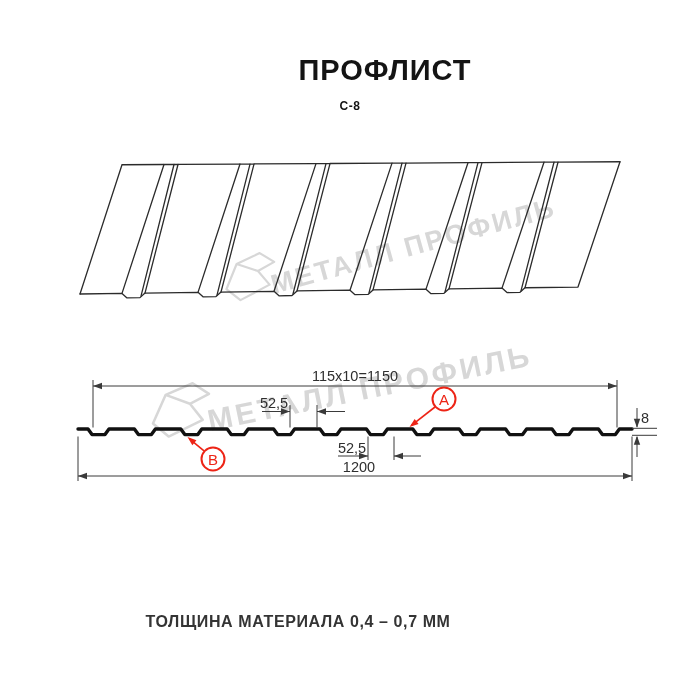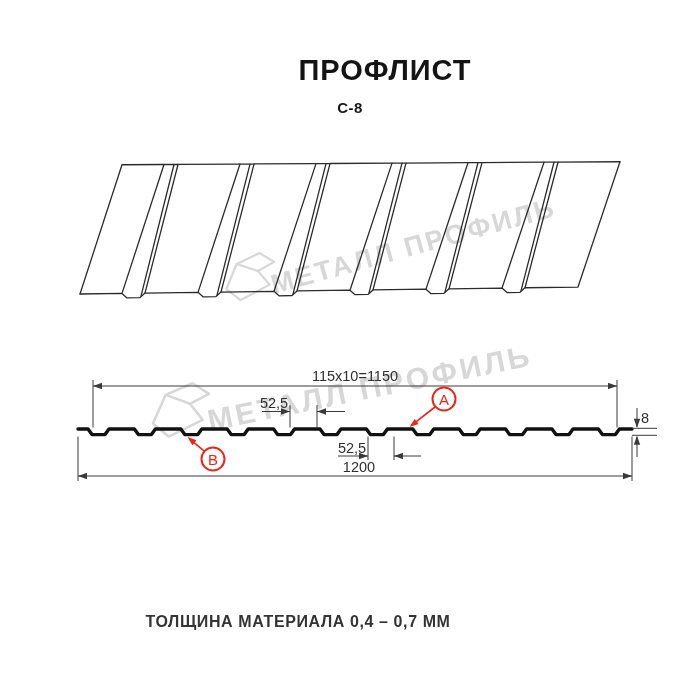--- a/index.html
+++ b/index.html
@@ -1,20 +1,20 @@
 <!DOCTYPE html>
 <html><head>
 <meta charset="utf-8">
 <style>
   html,body{margin:0;padding:0;width:700px;height:700px;background:#ffffff;overflow:hidden;
     font-family:"Liberation Sans","DejaVu Sans",sans-serif;}
   #stage{position:relative;width:700px;height:700px;background:#fff;}
   .hdr{position:absolute;left:0;width:700px;text-align:center;color:#141414;}
   #title{top:54px;font-size:29px;font-weight:800;letter-spacing:1px;padding-left:35px;}
-  #subtitle{top:99px;font-size:15px;font-weight:700;letter-spacing:.5px;}
+  #subtitle{top:99px;font-size:12px;font-weight:700;letter-spacing:.5px;}
   #footer{position:absolute;left:0;top:613px;width:596px;text-align:center;
     font-size:16px;font-weight:600;letter-spacing:.6px;color:#343434;}
   svg{position:absolute;left:0;top:0;}
   .ln{stroke:#3a3a3a;stroke-width:1;fill:none;}
   .ln3{stroke:#2b2b2b;stroke-width:1.3;fill:none;stroke-linejoin:round;stroke-linecap:round;}
   .thick{stroke:#111111;stroke-width:3.4;fill:none;stroke-linejoin:round;stroke-linecap:round;}
   .ah{fill:#3a3a3a;stroke:none;}
   .redln{stroke:#ed2416;stroke-width:1.6;fill:none;}
   .redah{fill:#ed2416;stroke:none;}
   .redcirc{stroke:#ed2416;stroke-width:2;fill:none;}

